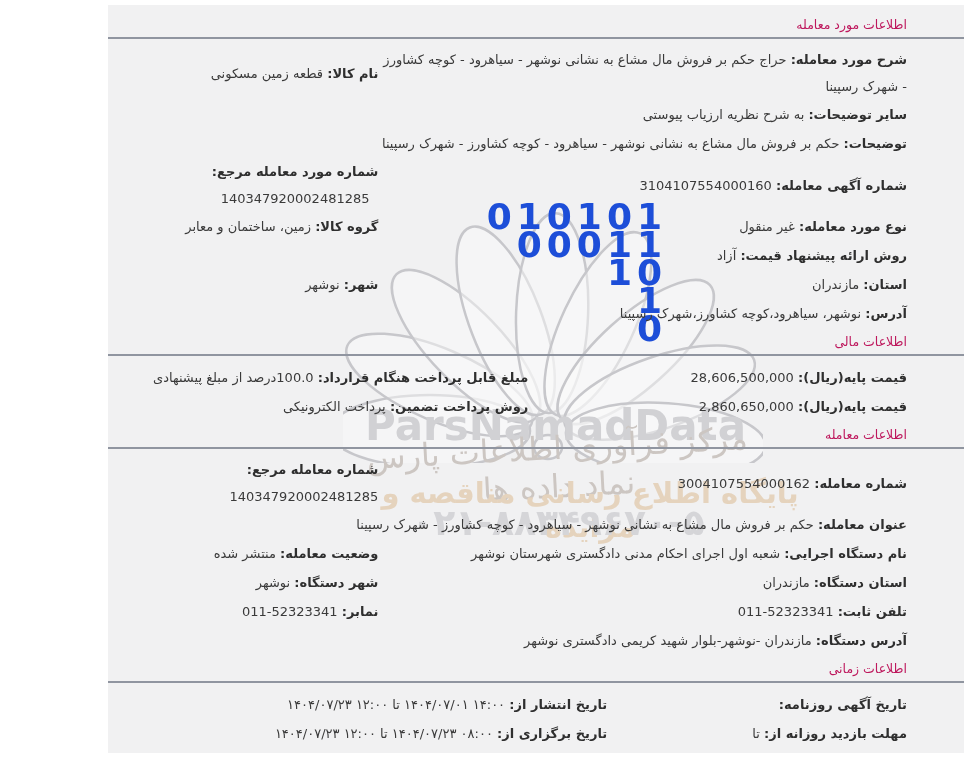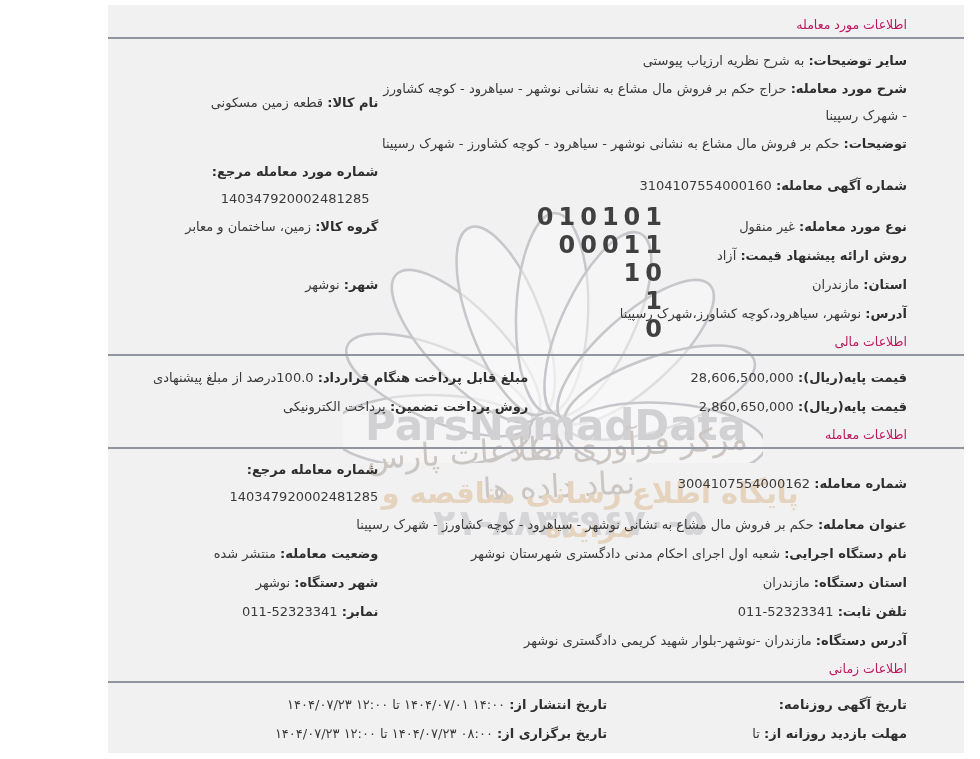--- a/index.html
+++ b/index.html
@@ -2,22 +2,22 @@
 <html lang="fa"><head>
 <meta charset="utf-8">
 <style>
   html,body{margin:0;padding:0;background:#fff;}
   .viewport{position:relative;width:980px;height:759px;background:#ffffff;overflow:hidden;
             font-family:"DejaVu Sans", sans-serif;}
   .panel{position:absolute;left:108px;top:5px;width:856px;height:748px;background:#f1f1f2;
          direction:rtl;overflow:hidden;}
   
   .wm{position:absolute;z-index:0;pointer-events:none;}
-  .wm-digits{top:198px;right:297px;text-align:right;font-weight:bold;font-size:24px;
-             line-height:28px;letter-spacing:5px;color:#404040;direction:ltr;}
+  .wm-digits{top:198px;right:297px;text-align:right;font-weight:bold;font-size:36px;
+             line-height:28px;letter-spacing:5px;color:#1d4ed8;direction:ltr;}
   .wm-brand{left:257px;top:396px;font-weight:bold;font-size:42px;color:#d1d1d4;direction:ltr;}
   .wm-fa{left:245px;top:424px;width:410px;text-align:center;font-size:32px;color:#ccc6c2;
          transform:rotate(-3deg);}
   .wm-tagline{left:240px;top:471px;width:420px;text-align:center;font-weight:bold;
               font-size:29px;color:#e5d3bd;margin-left:32px;}
   .wm-phone{left:230px;top:497px;width:440px;text-align:center;font-weight:bold;
             font-size:36px;color:#d5d5d8;letter-spacing:2px;direction:ltr;}
   
   .content{position:relative;z-index:1;padding:6px 57px 0 10px;color:#3a3a3a;font-size:13px;}
   .sec-title{color:#be185d;font-size:12.5px;padding:6px 0 5px;}
@@ -64,35 +64,35 @@
     <div class="wm wm-phone">۰۲۱-۸۸۳۴۹۶۷۰-۵</div>
 
     <div class="content">
 
       <div class="section">
         <div class="sec-title">اطلاعات مورد معامله</div>
         <div class="sec-rule"></div>
 
         <div class="row">
           <div class="field">
+            <b>شرح مورد معامله:</b>
+            <span>حراج حکم بر فروش مال مشاع به نشانی نوشهر - سیاهرود - کوچه کشاورز - شهرک رسپینا</span>
+          </div>
+          <div class="field">
+            <b>نام کالا:</b>
+            <span>قطعه زمین مسکونی</span>
+          </div>
+        </div>
+
+        <div class="row">
+          <div class="field">
             <b>سایر توضیحات:</b>
             <span>به شرح نظریه ارزیاب پیوستی</span>
           </div>
           <div class="field"></div>
-        </div>
-
-        <div class="row">
-          <div class="field">
-            <b>شرح مورد معامله:</b>
-            <span>حراج حکم بر فروش مال مشاع به نشانی نوشهر - سیاهرود - کوچه کشاورز - شهرک رسپینا</span>
-          </div>
-          <div class="field">
-            <b>نام کالا:</b>
-            <span>قطعه زمین مسکونی</span>
-          </div>
         </div>
 
         <div class="row">
           <div class="field">
             <b>توضیحات:</b>
             <span>حکم بر فروش مال مشاع به نشانی  نوشهر - سیاهرود - کوچه کشاورز - شهرک رسپینا</span>
           </div>
           <div class="field"></div>
         </div>
 

